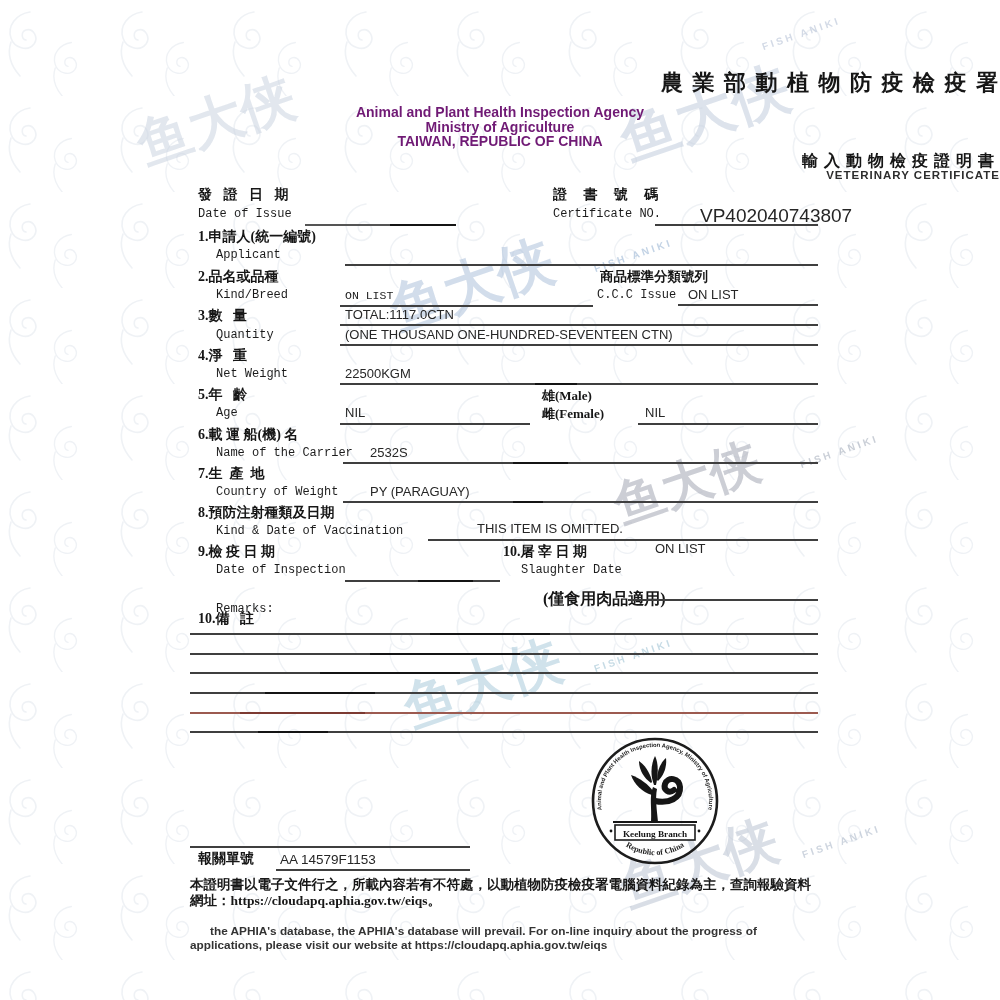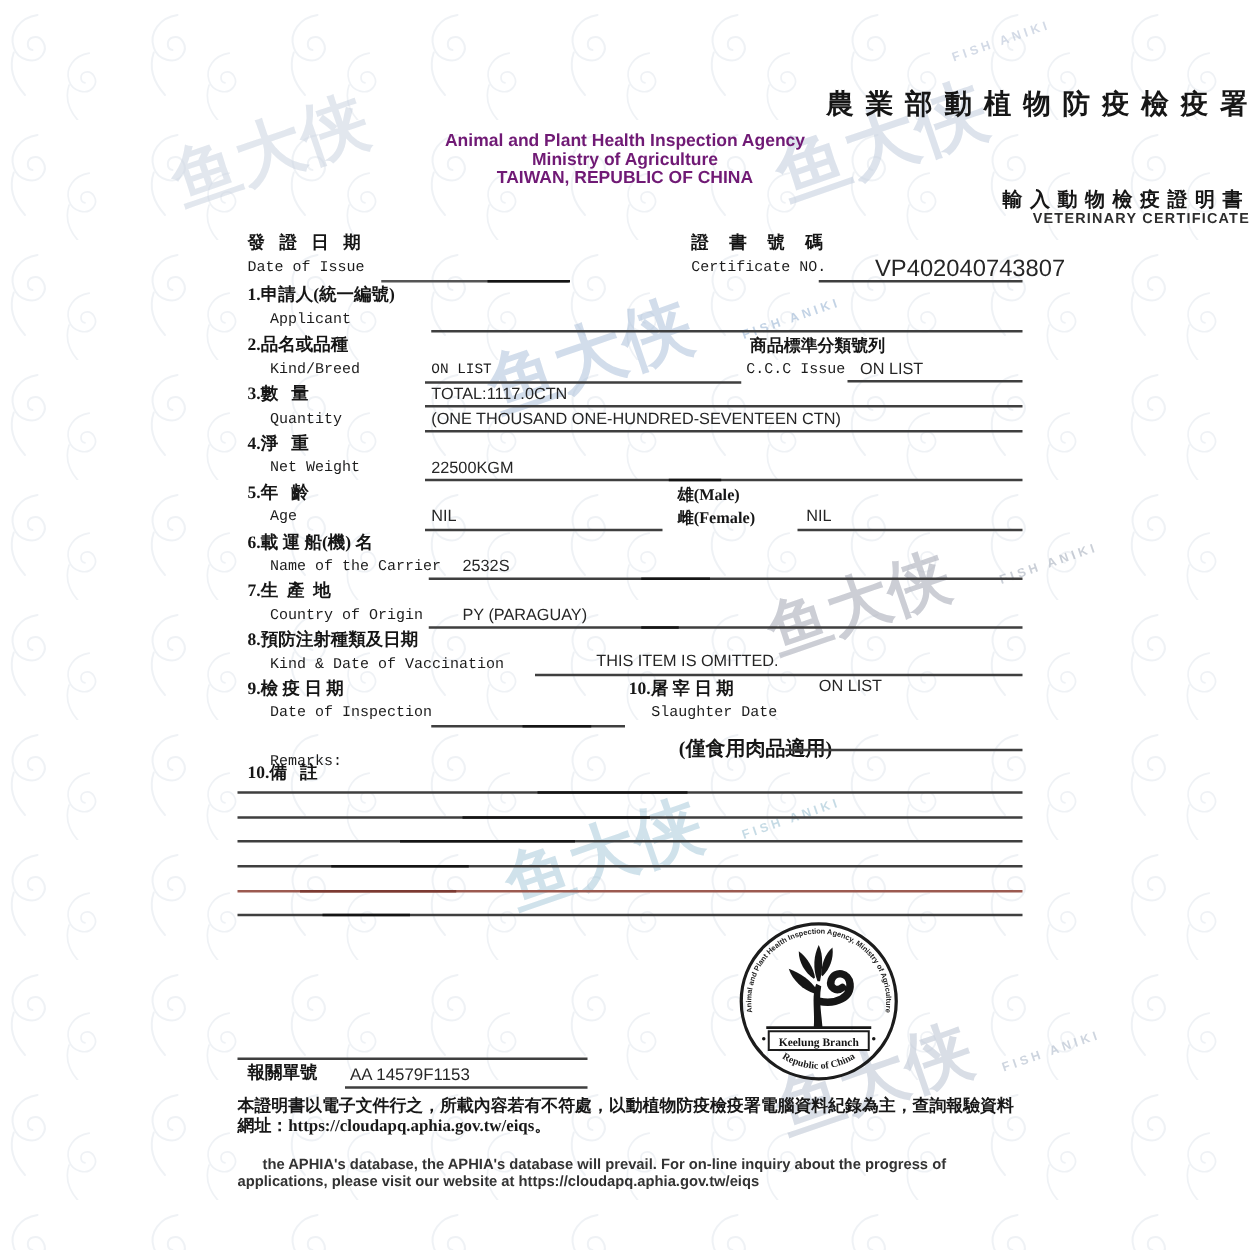--- a/index.html
+++ b/index.html
@@ -105,21 +105,21 @@
   <div class="rule" style="left:340px;top:423px;width:190px;"></div>
   <div class="rule" style="left:638px;top:423px;width:180px;"></div>
 
   <div class="abs zh" style="left:198px;top:427px;">6.載 運 船(機) 名</div>
   <div class="abs mono" style="left:216px;top:446px;">Name of the Carrier</div>
   <div class="abs val" style="left:370px;top:445px;">2532S</div>
   <div class="rule" style="left:343px;top:462px;width:475px;"></div>
   <div class="ink" style="left:513px;top:461.5px;width:55px;"></div>
 
   <div class="abs zh" style="left:198px;top:466px;">7.生  產  地</div>
-  <div class="abs mono" style="left:216px;top:485px;">Country of Origin</div>
+  <div class="abs mono" style="left:216px;top:485px;">Country of Weight</div>
   <div class="abs val" style="left:370px;top:484px;">PY (PARAGUAY)</div>
   <div class="rule" style="left:343px;top:501px;width:475px;"></div>
   <div class="ink" style="left:513px;top:500.5px;width:30px;"></div>
 
   <div class="abs zh" style="left:198px;top:505px;">8.預防注射種類及日期</div>
   <div class="abs mono" style="left:216px;top:524px;">Kind &amp; Date of Vaccination</div>
   <div class="abs val" style="left:477px;top:521px;">THIS ITEM IS OMITTED.</div>
   <div class="rule" style="left:428px;top:539px;width:390px;"></div>
 
   <div class="abs zh" style="left:198px;top:544px;">9.檢 疫 日 期</div>

